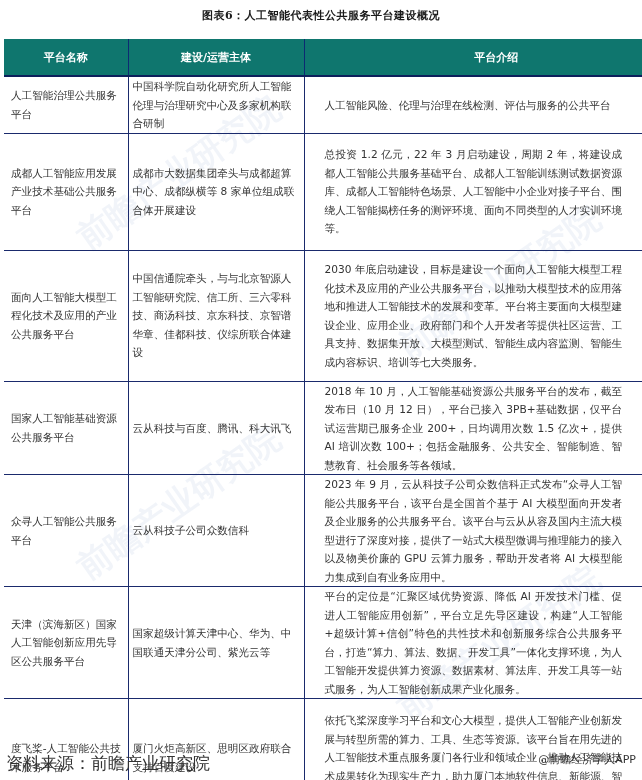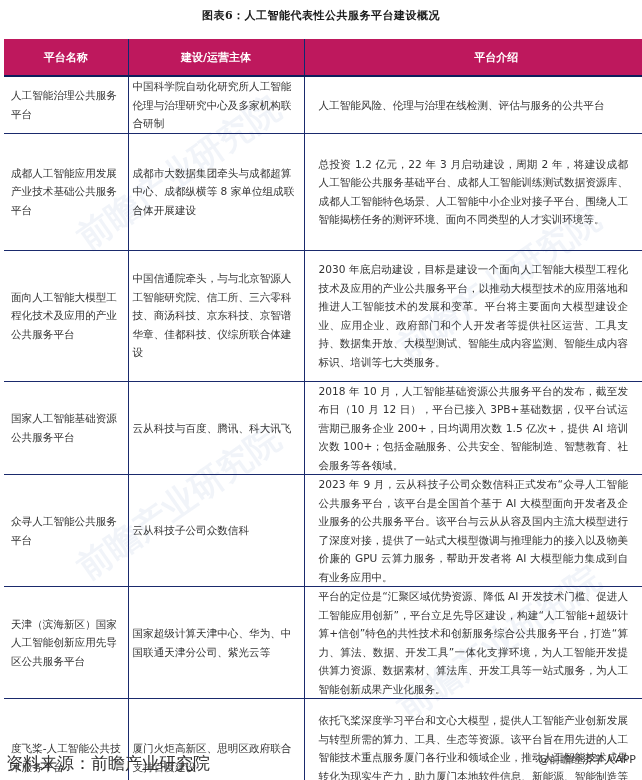--- a/index.html
+++ b/index.html
@@ -11,32 +11,32 @@
       font-size: 11px; font-weight: bold; color: #1a1a1a; letter-spacing: 0.5px;
     }
     table.main {
       position: absolute; left: 4px; top: 39px; width: 638px;
       border-collapse: collapse; table-layout: fixed;
     }
     table.main col.c1 { width: 124px; }
     table.main col.c2 { width: 176px; }
     table.main col.c3 { width: 338px; }
     table.main th {
-      background: #be185d; color: #fff; font-size: 11px; font-weight: bold;
+      background: #0f766e; color: #fff; font-size: 11px; font-weight: bold;
       height: 37px; text-align: center; vertical-align: middle;
       border-right: 1px solid #0d2a73; border-bottom: 2px solid #0d1f5c;
     }
     table.main th:last-child { border-right: none; padding-left: 46px; }
     table.main td {
       font-size: 10.6px; line-height: 18.5px; color: #333;
       border-bottom: 1.5px solid #1a2a6c; border-right: 1px solid #1a2a6c;
       vertical-align: middle; padding: 0 4px;
       word-break: break-all;
     }
-    table.main td:last-child { border-right: none; padding: 0 14px; text-align: justify; }
+    table.main td:last-child { border-right: none; padding: 0 20px; text-align: justify; }
     table.main td:first-child { padding-left: 7px; }
     .footer-source {
       position: absolute; left: 6px; top: 752px; font-size: 17px; color: #333;
     }
     .footer-brand {
       position: absolute; right: 6px; top: 752px; font-size: 11px; color: #333;
     }
     .watermark {
       position: absolute; font-size: 34px; font-weight: bold; color: rgba(120,150,200,0.10);
       transform: rotate(-35deg); pointer-events: none; white-space: nowrap;

